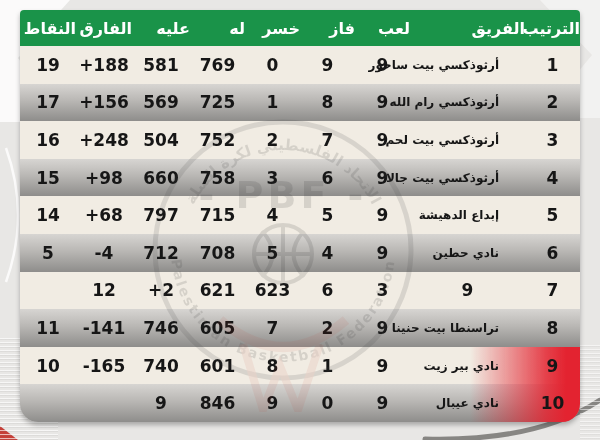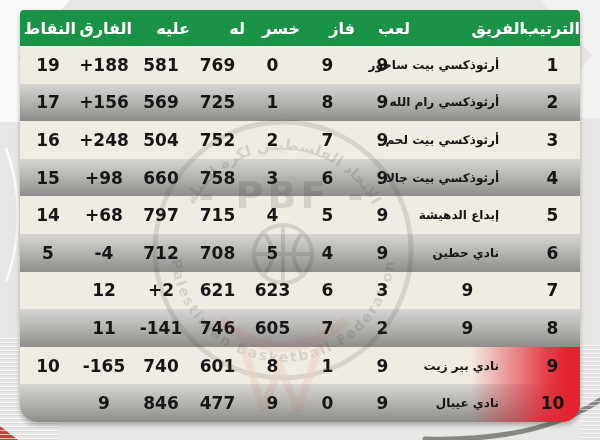--- a/index.html
+++ b/index.html
@@ -178,20 +178,21 @@
           <div class="cell cell-played num">9</div>
           <div class="cell cell-won num">3</div>
           <div class="cell cell-lost num">6</div>
           <div class="cell cell-for num">623</div>
           <div class="cell cell-against num">621</div>
           <div class="cell cell-diff num">+2</div>
           <div class="cell cell-points num">12</div>
         </div>
         <div class="row even">
           <div class="cell cell-rank num">8</div>
+          <div class="cell cell-team">تراسنطا بيت حنينا</div>
           <div class="cell cell-played num">9</div>
           <div class="cell cell-won num">2</div>
           <div class="cell cell-lost num">7</div>
           <div class="cell cell-for num">605</div>
           <div class="cell cell-against num">746</div>
           <div class="cell cell-diff num">-141</div>
           <div class="cell cell-points num">11</div>
         </div>
         <div class="row odd red">
           <div class="cell cell-rank num">9</div>
@@ -203,21 +204,20 @@
           <div class="cell cell-against num">740</div>
           <div class="cell cell-diff num">-165</div>
           <div class="cell cell-points num">10</div>
         </div>
         <div class="row even red">
           <div class="cell cell-rank num">10</div>
           <div class="cell cell-team">نادي عيبال</div>
           <div class="cell cell-played num">9</div>
           <div class="cell cell-won num">0</div>
           <div class="cell cell-lost num">9</div>
-          <div class="cell cell-for num">477</div>
           <div class="cell cell-against num">846</div>
           <div class="cell cell-points num">9</div>
         </div>
       </div>
   </div>
 
   <svg class="watermark" viewBox="0 0 352 300" xmlns="http://www.w3.org/2000/svg">
     <defs>
       <path id="arcTop" d="M 75 138 A 100 100 0 0 1 275 138"></path>
       <path id="arcBottom" d="M 63 138 A 112 112 0 0 0 287 138"></path>

